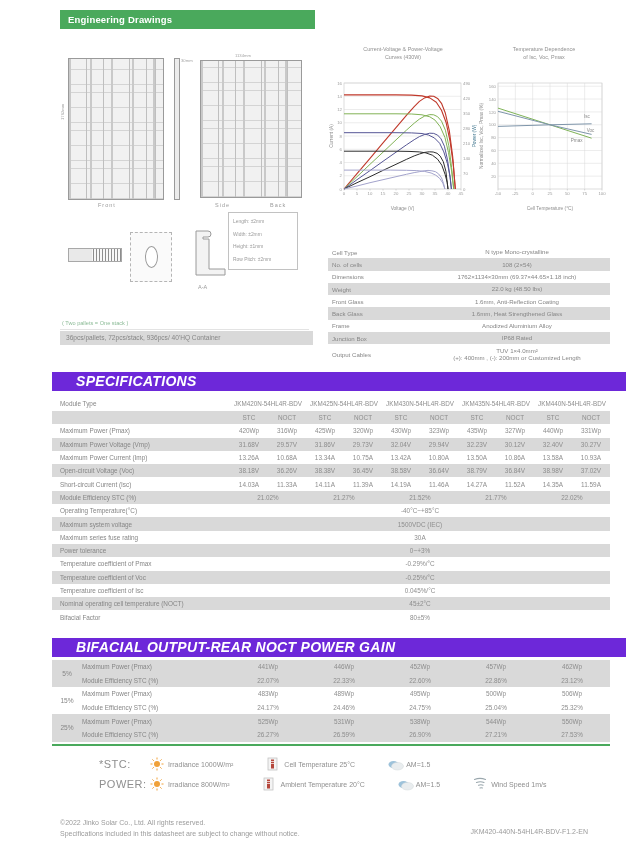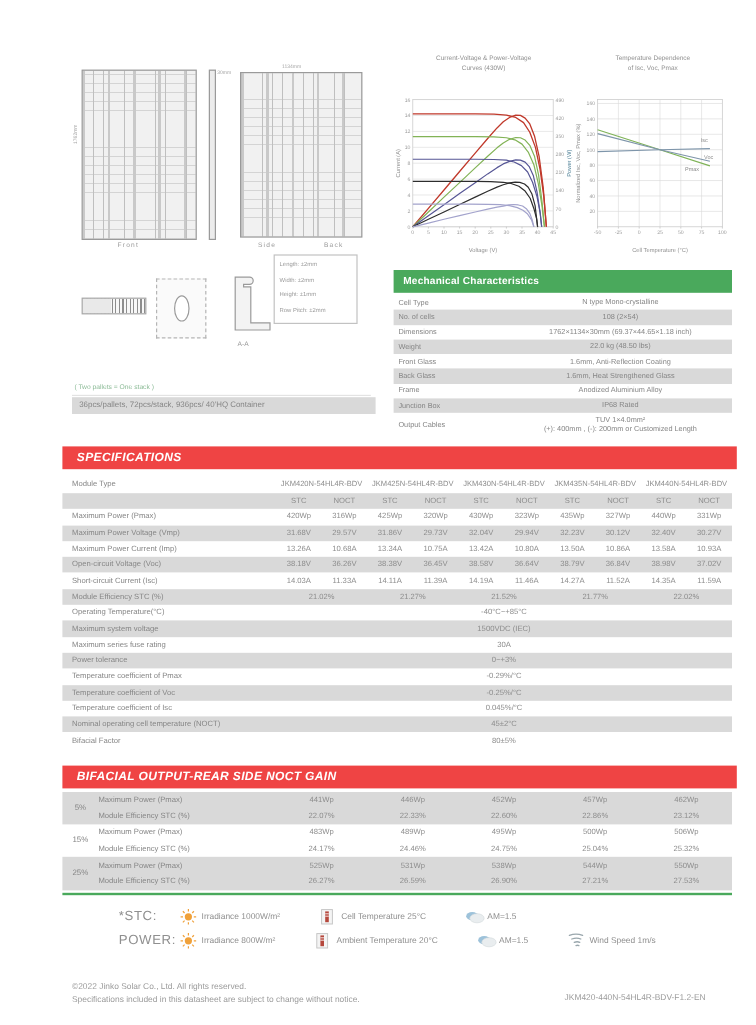--- a/index.html
+++ b/index.html
@@ -1,22 +1,22 @@
 <!DOCTYPE html>
 <html><head>
 <meta charset="utf-8">
 <style>
   html,body{margin:0;padding:0;background:#fff;}
   body{width:630px;height:854px;overflow:hidden;position:relative;
        font-family:"Liberation Sans", sans-serif;color:#8a8a8a;}
   .abs{position:absolute;}
   .sec-header{background:#4aa95c;color:#fff;font-weight:bold;font-size:9.5px;
               line-height:19px;padding-left:8px;letter-spacing:.2px;}
-  .banner{background:#ef4444;color:#fff;font-weight:bold;font-style:italic;
-          font-size:10px;line-height:19px;padding-left:12px;letter-spacing:.3px;}
+  .banner{background:#6d28d9;color:#fff;font-weight:bold;font-style:italic;
+          font-size:14px;line-height:19px;padding-left:24px;letter-spacing:.3px;}
   
   #col-left{left:60px;top:10px;width:255px;height:340px;}
   #col-left .sec-header{width:247px;}
   .panel{border:1px solid #9a9a9a;background:
      repeating-linear-gradient(90deg,#c9c9c9 0 2px,rgba(0,0,0,0) 2px 21px),
      repeating-linear-gradient(90deg,#bfbfbf 0 .6px,rgba(0,0,0,0) .6px 8.6px),
      repeating-linear-gradient(0deg,#d4d4d4 0 .6px,rgba(0,0,0,0) .6px 7.6px),#f1f1f1;}
   .draw-label{font-size:5.5px;color:#9a9a9a;letter-spacing:1px;}
   .dim-label{font-size:4.2px;color:#a5a5a5;}
   #tol-box{border:1px solid #c2c2c2;background:#fff;padding:3px 4px;}
@@ -61,20 +61,23 @@
   .cond-item span.txt{font-size:7px;color:#8f8f8f;}
   .icon{width:14px;height:14px;display:inline-block;}
   
   #footer-left div{font-size:7px;color:#9b9b9b;line-height:10.5px;}
   #doc-code{font-size:7px;color:#9b9b9b;}
 </style>
 </head>
 <body>
 
 <div class="abs" id="col-left">
+  <div class="sec-header">
+    <span>Engineering Drawings</span>
+  </div>
 
   <div class="abs panel" style="left:8px;top:48px;width:94px;height:140px;"></div>
   <div class="abs dim-label" style="left:0px;top:110px;transform:rotate(-90deg);transform-origin:left top;">1762mm</div>
   <div class="abs" style="left:114px;top:48px;width:4px;height:140px;border:1px solid #9a9a9a;background:#ececec;"></div>
   <div class="abs dim-label" style="left:121px;top:48px;">30mm</div>
   <div class="abs panel" style="left:140px;top:50px;width:100px;height:136px;"></div>
   <div class="abs dim-label" style="left:175px;top:43px;">1134mm</div>
 
   <div class="abs draw-label" style="left:38px;top:192px;">Front</div>
   <div class="abs draw-label" style="left:155px;top:192px;">Side</div>
@@ -209,23 +212,20 @@
         <polyline points="20.0,30.1 72.0,46.8 113.6,60.2" fill="none" stroke="#7fb357" stroke-width="1" stroke-linejoin="round"></polyline>
         <polyline points="20.0,33.3 72.0,46.8 113.6,56.4" fill="none" stroke="#7e95aa" stroke-width="1" stroke-linejoin="round"></polyline>
         <polyline points="20.0,48.4 72.0,46.8 113.6,45.8" fill="none" stroke="#7e95aa" stroke-width="1" stroke-linejoin="round"></polyline>
         <text x="105.97333333333333" y="40.33333333333334" font-size="4.6" fill="#8a8a8a">Isc</text>
         <text x="108.74666666666667" y="54.46666666666667" font-size="4.6" fill="#8a8a8a">Voc</text>
         <text x="92.8" y="64.1030303030303" font-size="4.6" fill="#8a8a8a">Pmax</text>
         <text x="72" y="132" text-anchor="middle" font-size="4.8" fill="#8f8f8f">Cell Temperature (°C)</text>
         <text x="0" y="0" text-anchor="middle" font-size="4.8" fill="#8f8f8f" transform="translate(5,58) rotate(-90)">Normalized Isc, Voc, Pmax (%)</text>
       </svg></div>
 
-  <div class="abs sec-header" style="left:0;top:215px;">
-    <span>Mechanical Characteristics</span>
-  </div>
   <div class="abs" id="mech-table" style="left:0;top:236px;">
       <div class="mech-row" style="height: 12.3px;">
         <div class="mech-label">Cell  Type</div>
         <div class="mech-value">N type Mono-crystalline</div>
       </div>
       <div class="mech-row alt" style="height: 12.3px;">
         <div class="mech-label">No. of cells</div>
         <div class="mech-value">108 (2×54)</div>
       </div>
       <div class="mech-row" style="height: 12.3px;">
@@ -390,21 +390,21 @@
       <div class="spec-label">Nominal operating cell temperature  (NOCT)</div>
       <div class="spec-span">45±2°C</div>
     </div>
     <div class="spec-row">
       <div class="spec-label">Bifacial Factor</div>
       <div class="spec-span">80±5%</div>
     </div>
   </div>
 
 <div class="abs banner" style="left:52px;top:638px;width:550px;">
-  <span>BIFACIAL OUTPUT-REAR SIDE NOCT GAIN</span>
+  <span>BIFACIAL OUTPUT-REAR NOCT POWER GAIN</span>
 </div>
 <div class="abs" id="bifacial-table" style="left:52px;top:660px;">
     <div class="bi-group alt">
       <div class="bi-gain">5%</div>
       <div>
         <div class="bi-row">
           <div class="bi-label">Maximum Power (Pmax)</div>
           <div class="bi-cell">441Wp</div>
           <div class="bi-cell">446Wp</div>
           <div class="bi-cell">452Wp</div>

